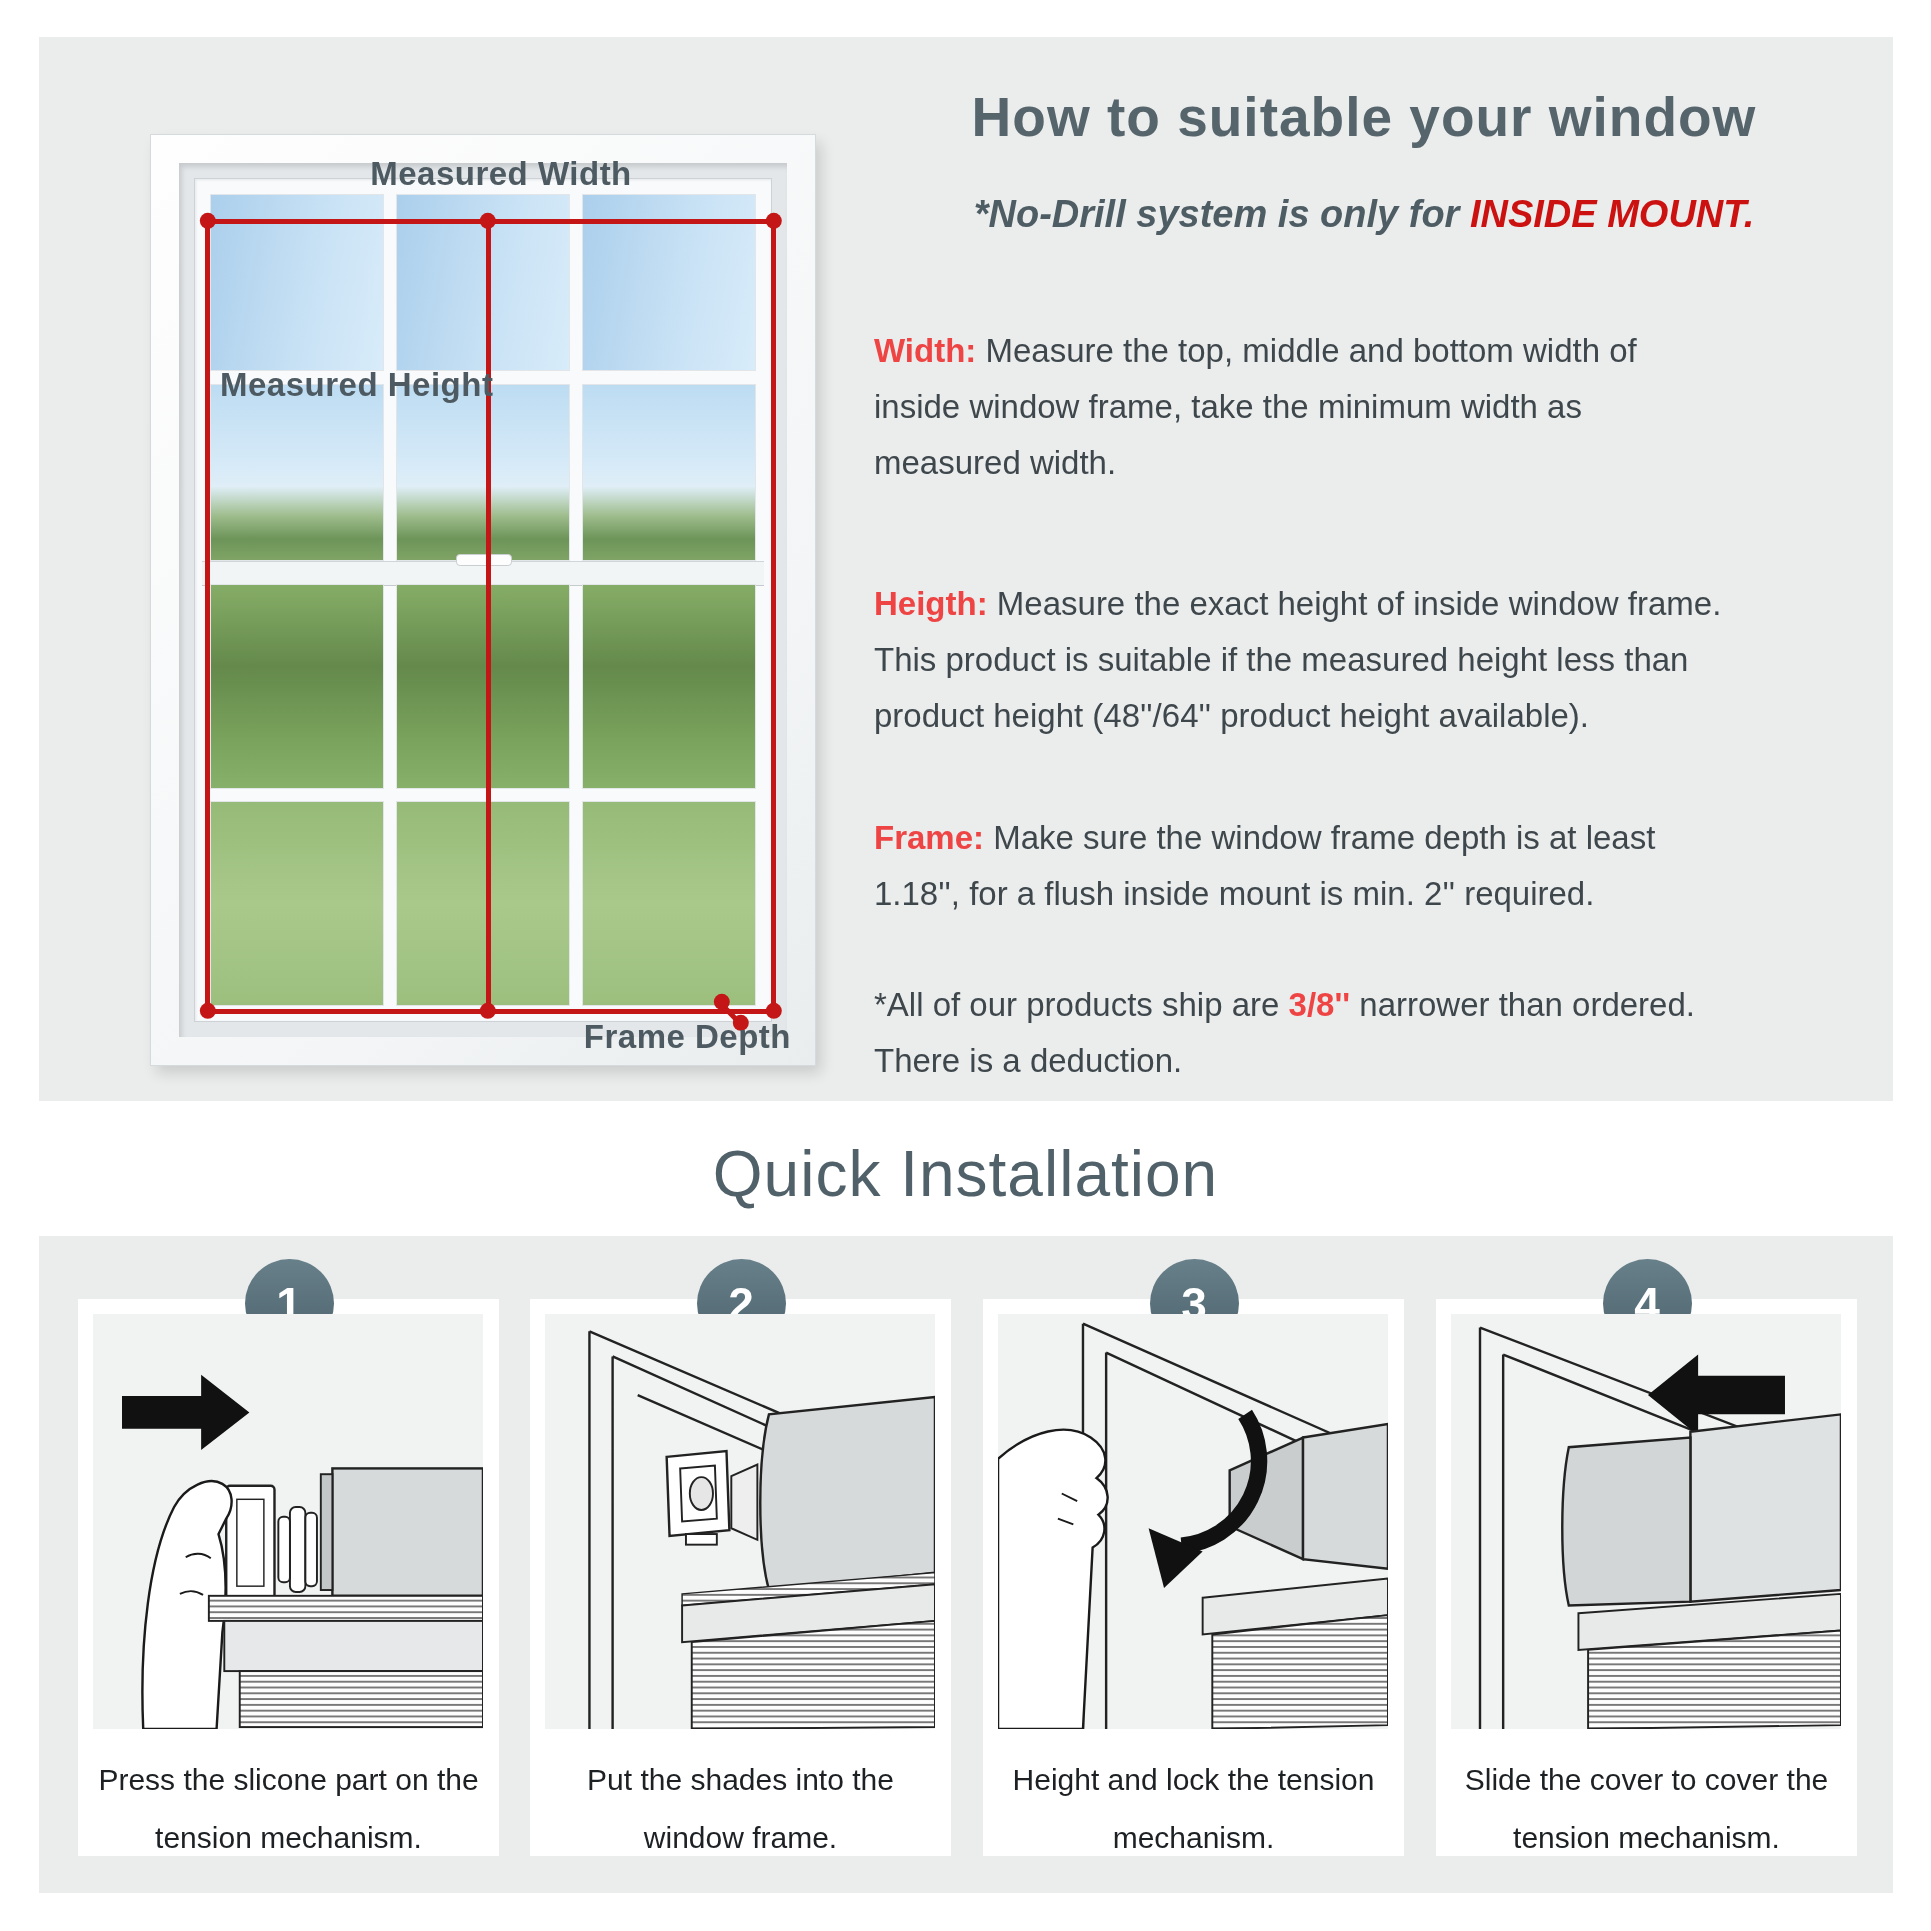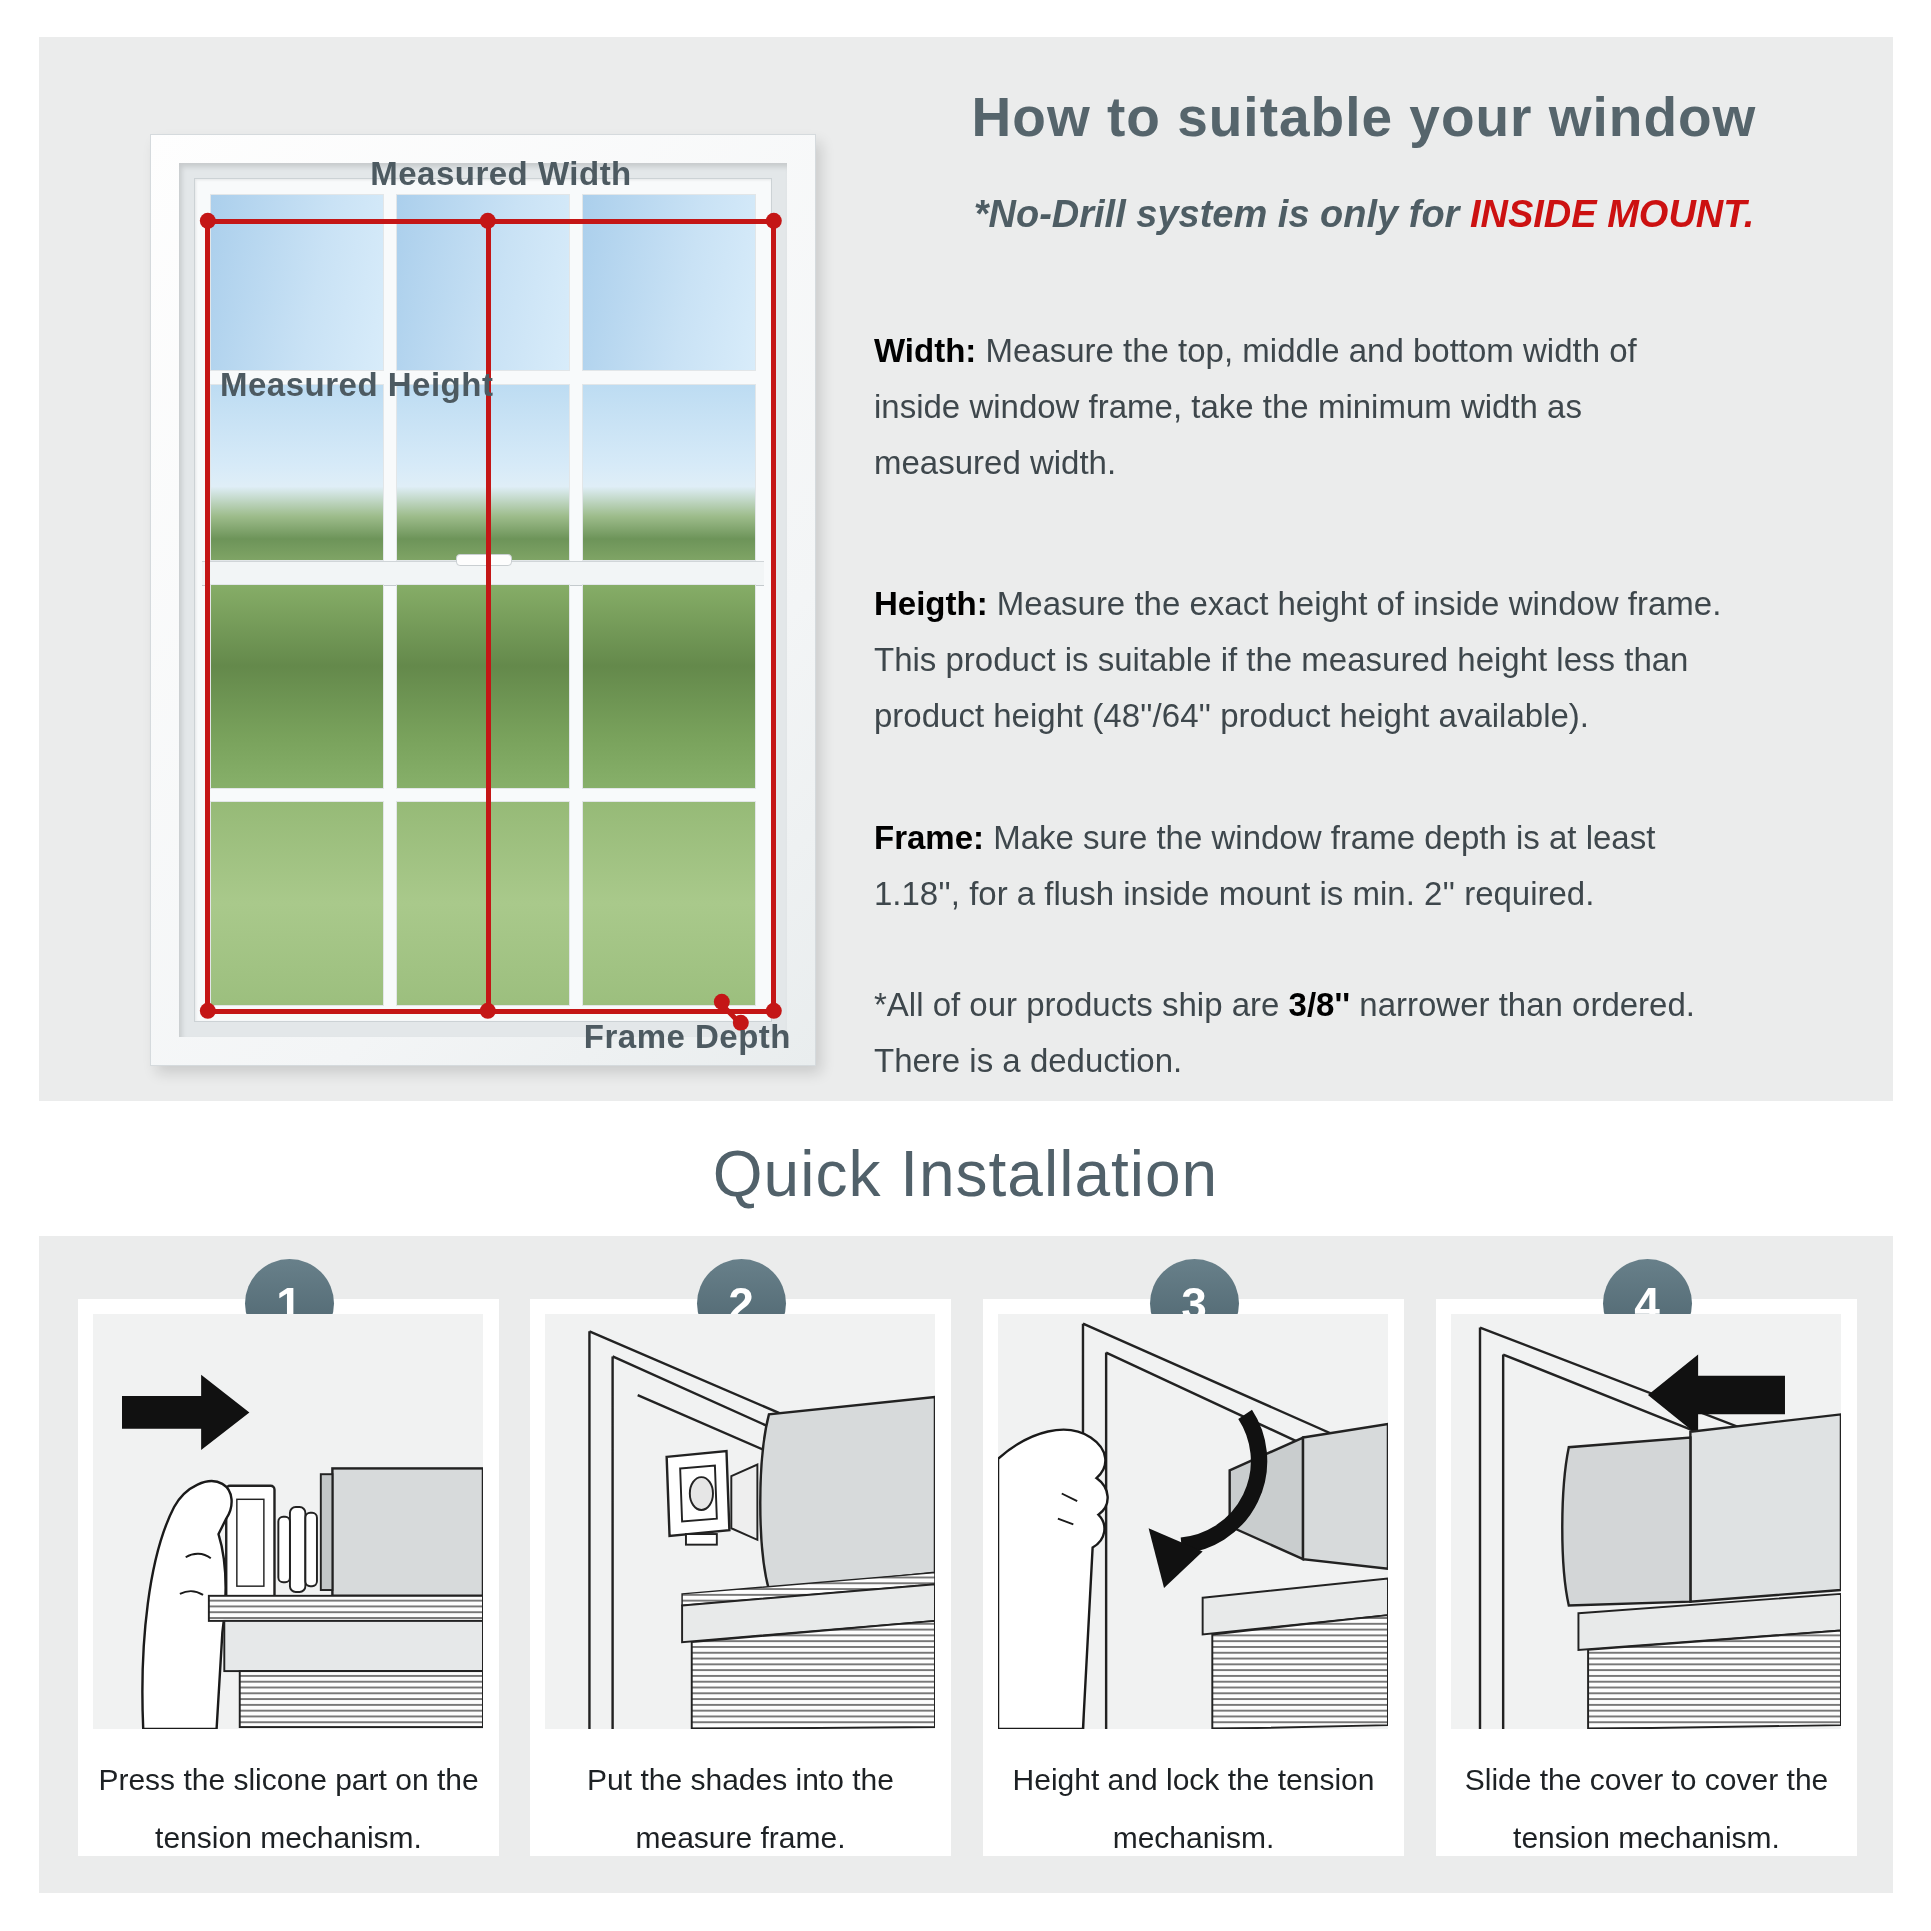--- a/index.html
+++ b/index.html
@@ -45,21 +45,21 @@
   #label-width{left:0;right:0;top:21px;text-align:center;margin-left:36px;}
   #label-height{left:70px;top:232px;}
   #label-depth{right:25px;top:884px;}
 
   
   .col{position:absolute;left:874px;width:980px;}
   #measure-title{top:85px;text-align:center;font-size:55px;font-weight:bold;color:#56656c;letter-spacing:1px;}
   #measure-subtitle{top:193px;text-align:center;font-size:38px;font-weight:bold;font-style:italic;color:#4e5d64;}
   #measure-subtitle .red{color:#cc1111;}
   .para{font-size:33px;color:#3e474c;line-height:56px;}
-  .para b{color:#000000;text-align:right;}
+  .para b{color:#ef4444;text-align:right;}
   #para-width{top:290px;}
   #para-height{top:543px;}
   #para-depth{top:777px;}
   #para-note{top:944px;}
   .pline{display:block;}
 
   
   #quick-title{position:absolute;left:0;top:1137px;width:1931px;text-align:center;
     font-size:64px;font-weight:normal;color:#51616a;letter-spacing:1px;}
   .step-card{position:absolute;top:63px;width:421px;height:557px;background:#ffffff;}
@@ -203,21 +203,21 @@
         <rect x="146" y="228" width="32" height="11" fill="#fff" stroke="#222" stroke-width="2"></rect>
         <polygon points="193,168 220,156 220,234 193,222" fill="#eeeeee" stroke="#222" stroke-width="2"></polygon>
         <path d="M232,104 C220,150 220,242 232,286 L404,268 L404,86 Z" fill="#d7dadb" stroke="#222" stroke-width="2.5"></path>
         <polygon points="142,290 404,268 404,280 142,302" fill="url(#h2)" stroke="#222" stroke-width="1.5"></polygon>
         <polygon points="142,302 404,280 404,318 142,340" fill="#e8eaea" stroke="#222" stroke-width="2"></polygon>
         <polygon points="152,340 404,318 404,428 152,430" fill="url(#h2)" stroke="#222" stroke-width="2"></polygon>
       </svg>
     </div>
     <p class="caption">
         <span class="pline">Put the shades into the</span>
-        <span class="pline">measure frame.</span>
+        <span class="pline">window frame.</span>
       </p>
   </div>
 
   <div class="step-card" id="card-3">
     <div class="badge">3</div>
     <div class="illus">
       <svg width="390" height="415" viewBox="0 0 404 430">
         <defs>
           <pattern id="h3" width="12" height="6" patternUnits="userSpaceOnUse">
             <rect width="12" height="6" fill="#fdfdfd"></rect>

